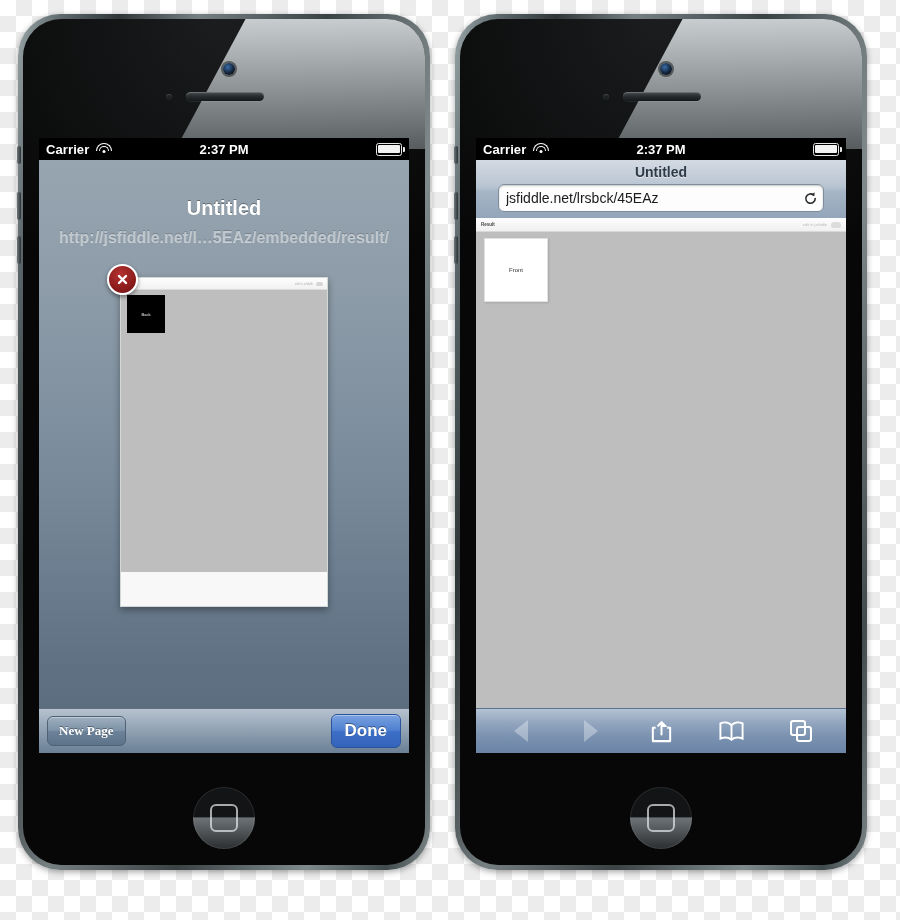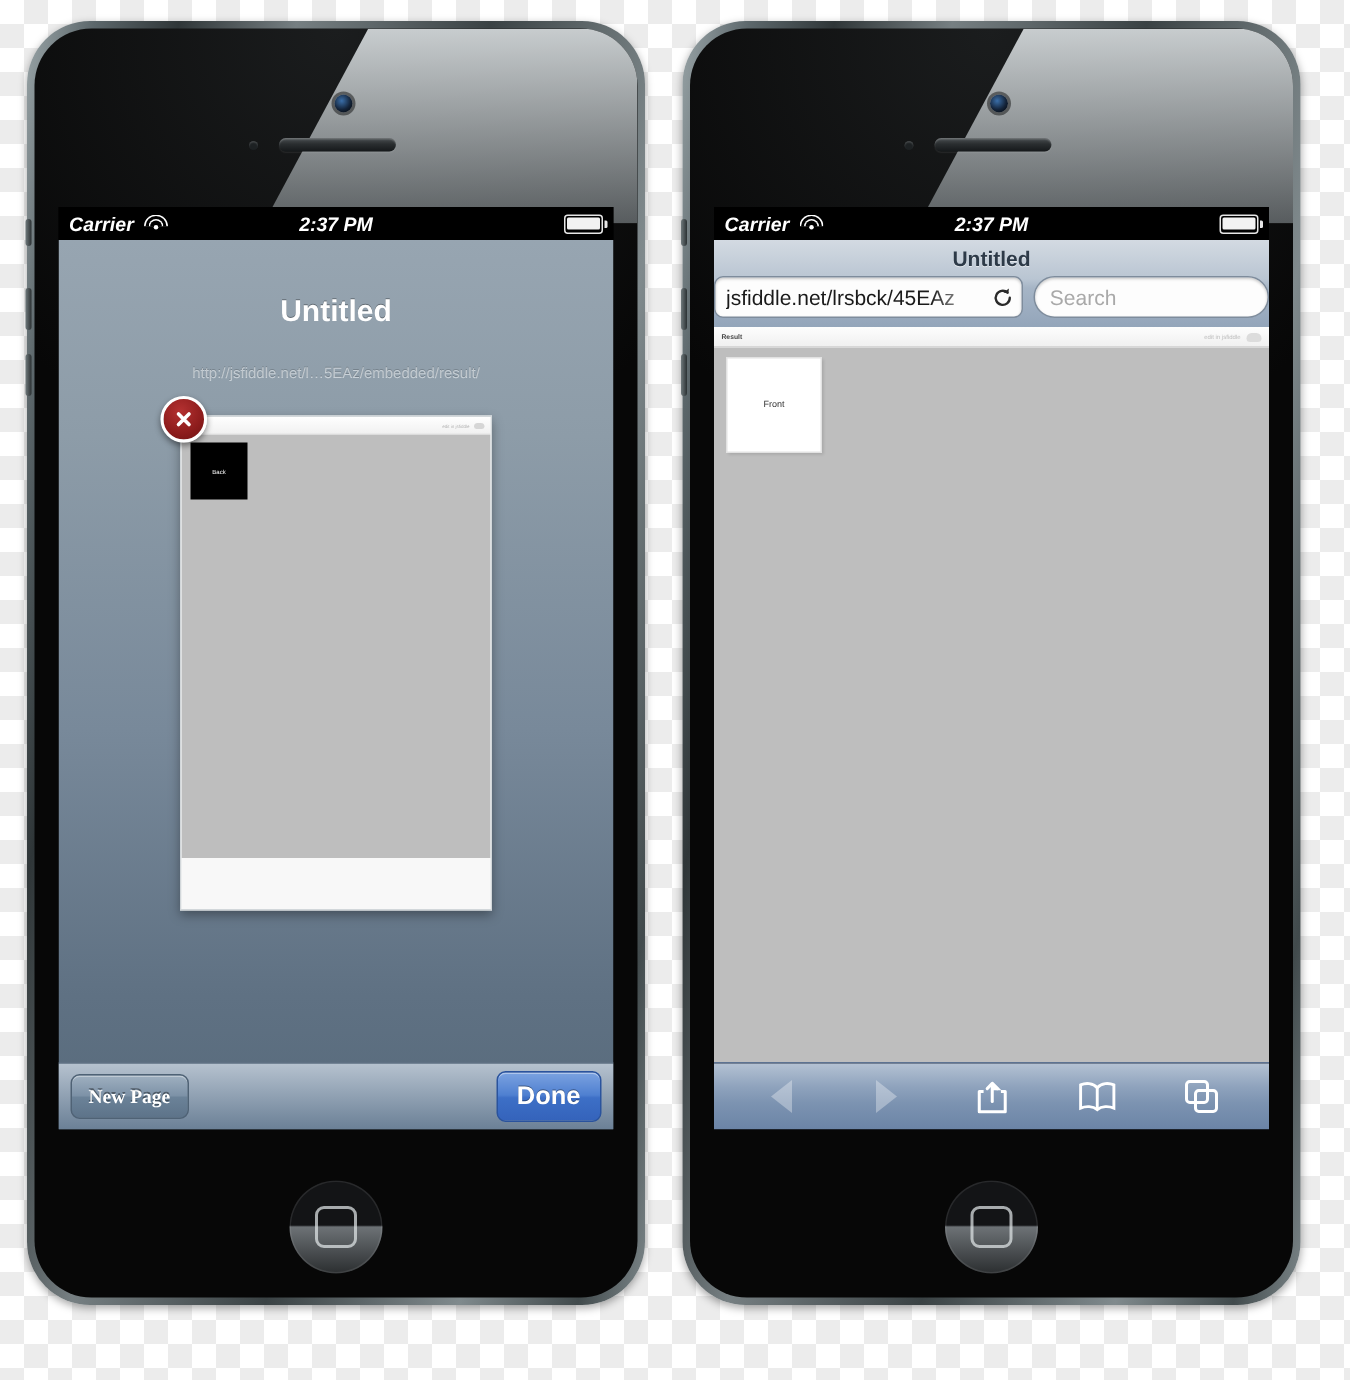--- a/index.html
+++ b/index.html
@@ -44,40 +44,40 @@
   .home{position:absolute;width:62px;height:62px;border-radius:50%;
     background:linear-gradient(180deg,#131416 0%,#131416 48%,#6d7276 50%,#2b2e30 100%);
     box-shadow:inset 0 0 0 1px rgba(255,255,255,.09);}
   .home .sq{position:absolute;left:50%;top:50%;transform:translate(-50%,-50%);
     width:24px;height:24px;border-radius:6px;border:2px solid rgba(225,230,232,.72);}
   .sidebtn{position:absolute;width:4px;border-radius:2px;background:linear-gradient(90deg,#6f797c,#2b3133);}
 
   
   .screen{position:absolute;background:#000;overflow:hidden;}
   .statusbar{height:22px;background:#000;display:flex;align-items:center;
-    color:#fff;font-size:13px;font-weight:bold;position:relative;padding:0 7px;font-style:italic;}
+    color:#fff;font-size:13px;font-weight:bold;position:relative;padding:0 7px;}
   .sb-carrier{letter-spacing:.1px;}
   .sb-wifi{margin-left:7px;width:15px;height:12px;position:relative;display:inline-block;}
   .sb-wifi i{position:absolute;left:50%;transform:translateX(-50%);border:1.6px solid #fff;border-bottom:none;
     border-radius:50% 50% 0 0/100% 100% 0 0;}
   .sb-wifi i.a{width:14px;height:7px;bottom:4px;}
   .sb-wifi i.b{width:8px;height:4px;bottom:4px;}
   .sb-wifi i.c{width:3px;height:3px;bottom:2px;border-radius:50%;background:#fff;border:none;}
   .sb-time{position:absolute;left:0;right:0;text-align:center;font-size:13px;font-weight:bold;}
   .sb-batt{margin-left:auto;width:24px;height:11px;border:1.4px solid #e6e6e6;border-radius:2.5px;position:relative;}
   .sb-batt:after{content:"";position:absolute;right:-4px;top:3px;width:2px;height:5px;background:#e6e6e6;border-radius:0 1px 1px 0;}
   .sb-batt span{position:absolute;inset:1.2px;background:#f2f2f2;border-radius:1px;display:block;}
 
   
   .tabsview{position:absolute;left:0;right:0;top:22px;bottom:0;
     background:linear-gradient(180deg,#97a5b1 0%,#8d9ca8 22%,#78899a 55%,#5f7183 85%,#576a7b 100%);}
   .tv-title{text-align:center;color:#fff;font-size:20px;font-weight:bold;margin-top:37px;
     text-shadow:0 -1px 0 rgba(0,0,0,.35);}
-  .tv-url{text-align:center;color:rgba(236,240,243,.62);font-size:10px;margin-top:24px;
-    text-shadow:0 -1px 0 rgba(0,0,0,.18);white-space:nowrap;overflow:hidden;}
+  .tv-url{text-align:center;color:rgba(236,240,243,.62);font-size:16px;margin-top:9px;
+    text-shadow:0 -1px 0 rgba(0,0,0,.18);white-space:nowrap;overflow:hidden;font-weight:bold;}
 
   .thumb-wrap{position:absolute;left:50%;transform:translateX(-50%);top:117px;width:208px;height:330px;}
   .thumb{position:absolute;inset:0;background:#fff;border:1px solid #d2d7da;
     box-shadow:0 3px 7px rgba(0,0,0,.35);overflow:hidden;}
   .thumb-bar{height:11px;background:linear-gradient(180deg,#fefefe,#f1f1f1);
     border-bottom:1px solid #dcdcdc;display:flex;align-items:center;justify-content:flex-end;padding-right:4px;gap:3px;}
   .thumb-bar .tb-txt{font-size:3px;color:#b3b3b3;}
   .thumb-bar .tb-cloud{width:7px;height:4px;border-radius:3px 3px 2px 2px;background:#d6d6d6;}
   .thumb-body{position:absolute;left:0;right:0;top:12px;bottom:34px;background:#bebebe;}
   .thumb-card{position:absolute;left:6px;top:5px;width:38px;height:38px;background:#000;
@@ -100,21 +100,21 @@
   .btn-done{padding:6px 13px;border-radius:6px;font-size:17px;font-weight:bold;color:#fff;
     background:linear-gradient(180deg,#7ba2e0 0%,#4e7fd0 48%,#3d6fc6 52%,#3463bb 100%);
     border:1px solid #2a539d;text-shadow:0 -1px 0 rgba(0,0,0,.4);
     box-shadow:inset 0 1px 0 rgba(255,255,255,.4);}
 
   
   .safari-nav{background:linear-gradient(180deg,#d3dae2 0%,#b9c5d2 45%,#a6b5c6 55%,#93a5ba 100%);
     border-bottom:1px solid #6d7f93;padding:2px 0 6px;}
   .sf-title{text-align:center;font-size:14px;font-weight:bold;color:#2d3a48;
     text-shadow:0 1px 0 rgba(255,255,255,.55);padding:2px 0 4px;}
-  .sf-fields{display:flex;gap:7px;padding:0 0;}
+  .sf-fields{display:flex;gap:7px;padding:0 22px;}
   .sf-url{flex:1.42;display:flex;align-items:center;background:#fdfdfd;border:1px solid #7e8c9c;
     border-radius:6px;height:26px;padding:0 5px 0 7px;box-shadow:inset 0 1px 2px rgba(0,0,0,.22);}
   .sf-url .u{font-size:14px;color:#1a1a1a;white-space:nowrap;overflow:hidden;
     -webkit-mask-image:linear-gradient(90deg,#000 78%,transparent 100%);
     mask-image:linear-gradient(90deg,#000 78%,transparent 100%);flex:1;}
   .sf-reload{width:15px;height:15px;flex:none;margin-left:2px;}
   .sf-search{flex:1;display:flex;align-items:center;background:#fdfdfd;border:1px solid #7e8c9c;
     border-radius:14px;height:26px;padding:0 10px;box-shadow:inset 0 1px 2px rgba(0,0,0,.22);}
   .sf-search span{font-size:14px;color:#a9a9a9;}
 
@@ -235,23 +235,20 @@
           <div class="sf-fields">
             <div class="sf-url">
               <span class="u">jsfiddle.net/lrsbck/45EAz</span>
               <span class="sf-reload">
                 <svg width="15" height="15" viewBox="0 0 16 16" aria-hidden="true">
                   <path d="M13 8a5 5 0 1 1-1.6-3.6" fill="none" stroke="#2b2b2b" stroke-width="1.7" stroke-linecap="round"></path>
                   <path d="M12.4 1.4 L12 4.9 L8.6 4.3 Z" fill="#2b2b2b"></path>
                 </svg>
               </span>
             </div>
-            <div class="sf-search">
-              <span>Search</span>
-            </div>
           </div>
         </div>
 
         <div class="sf-content">
           <div class="res-bar">
             <span class="rl">Result</span>
             <span class="rr">
               <span>edit in jsfiddle</span>
               <i></i>
             </span>

